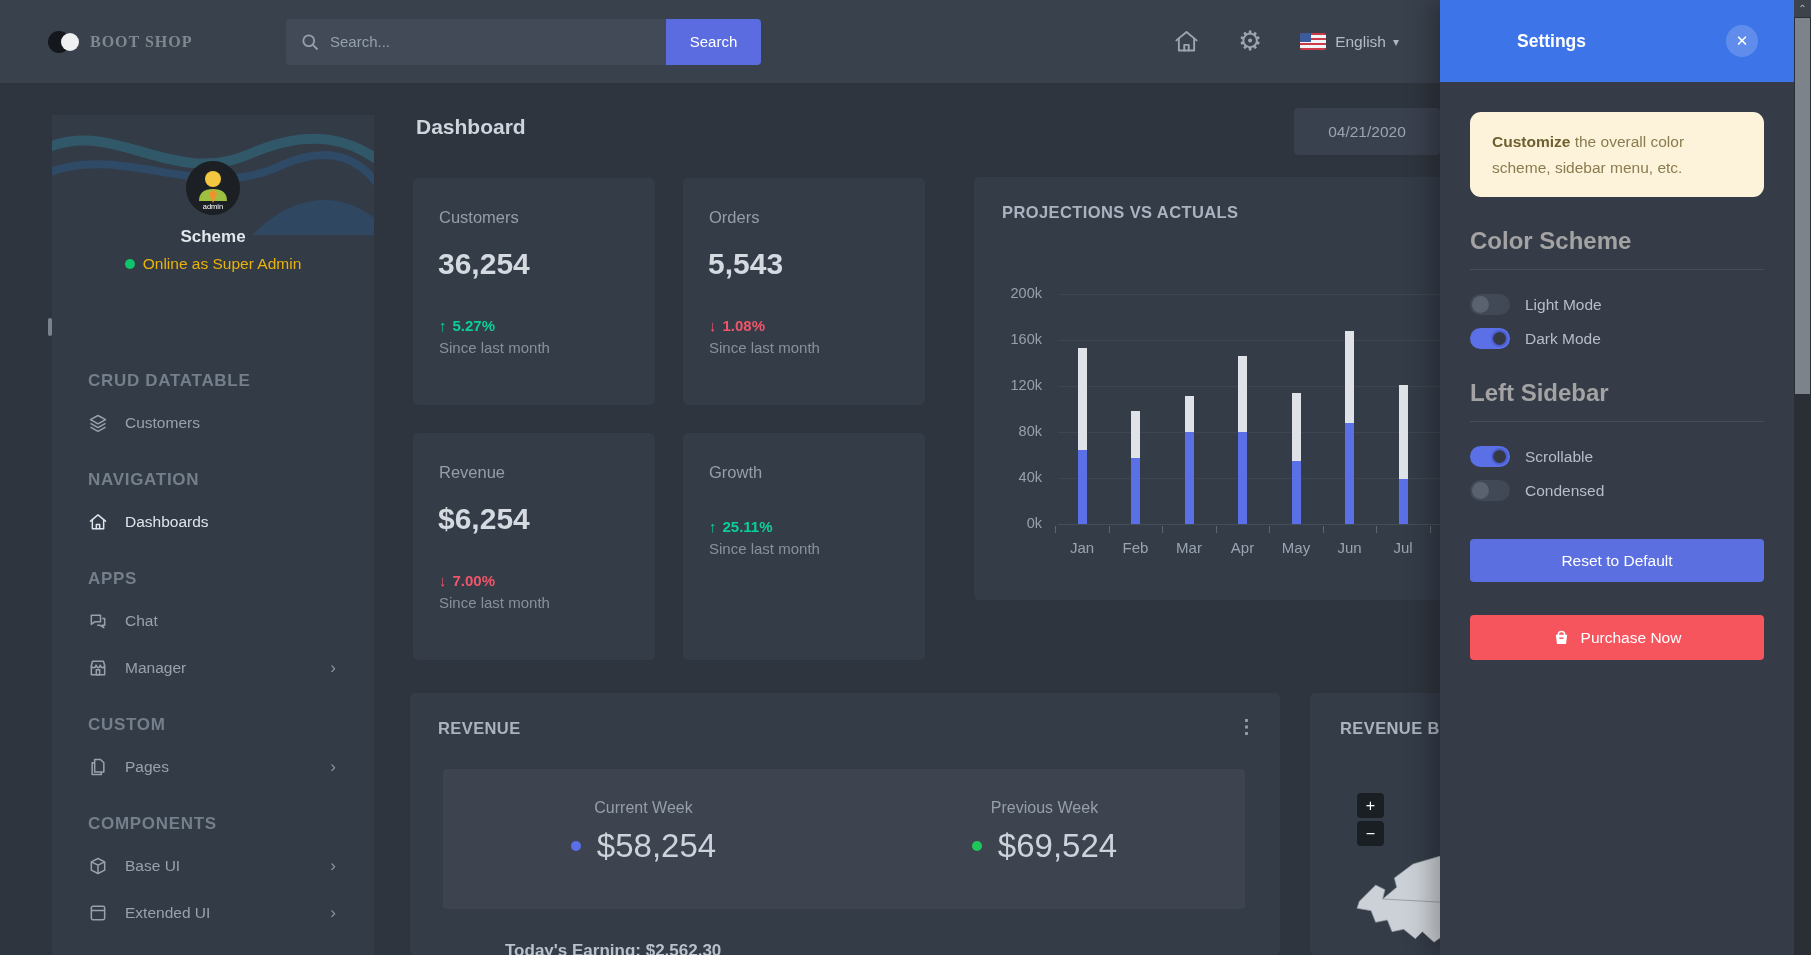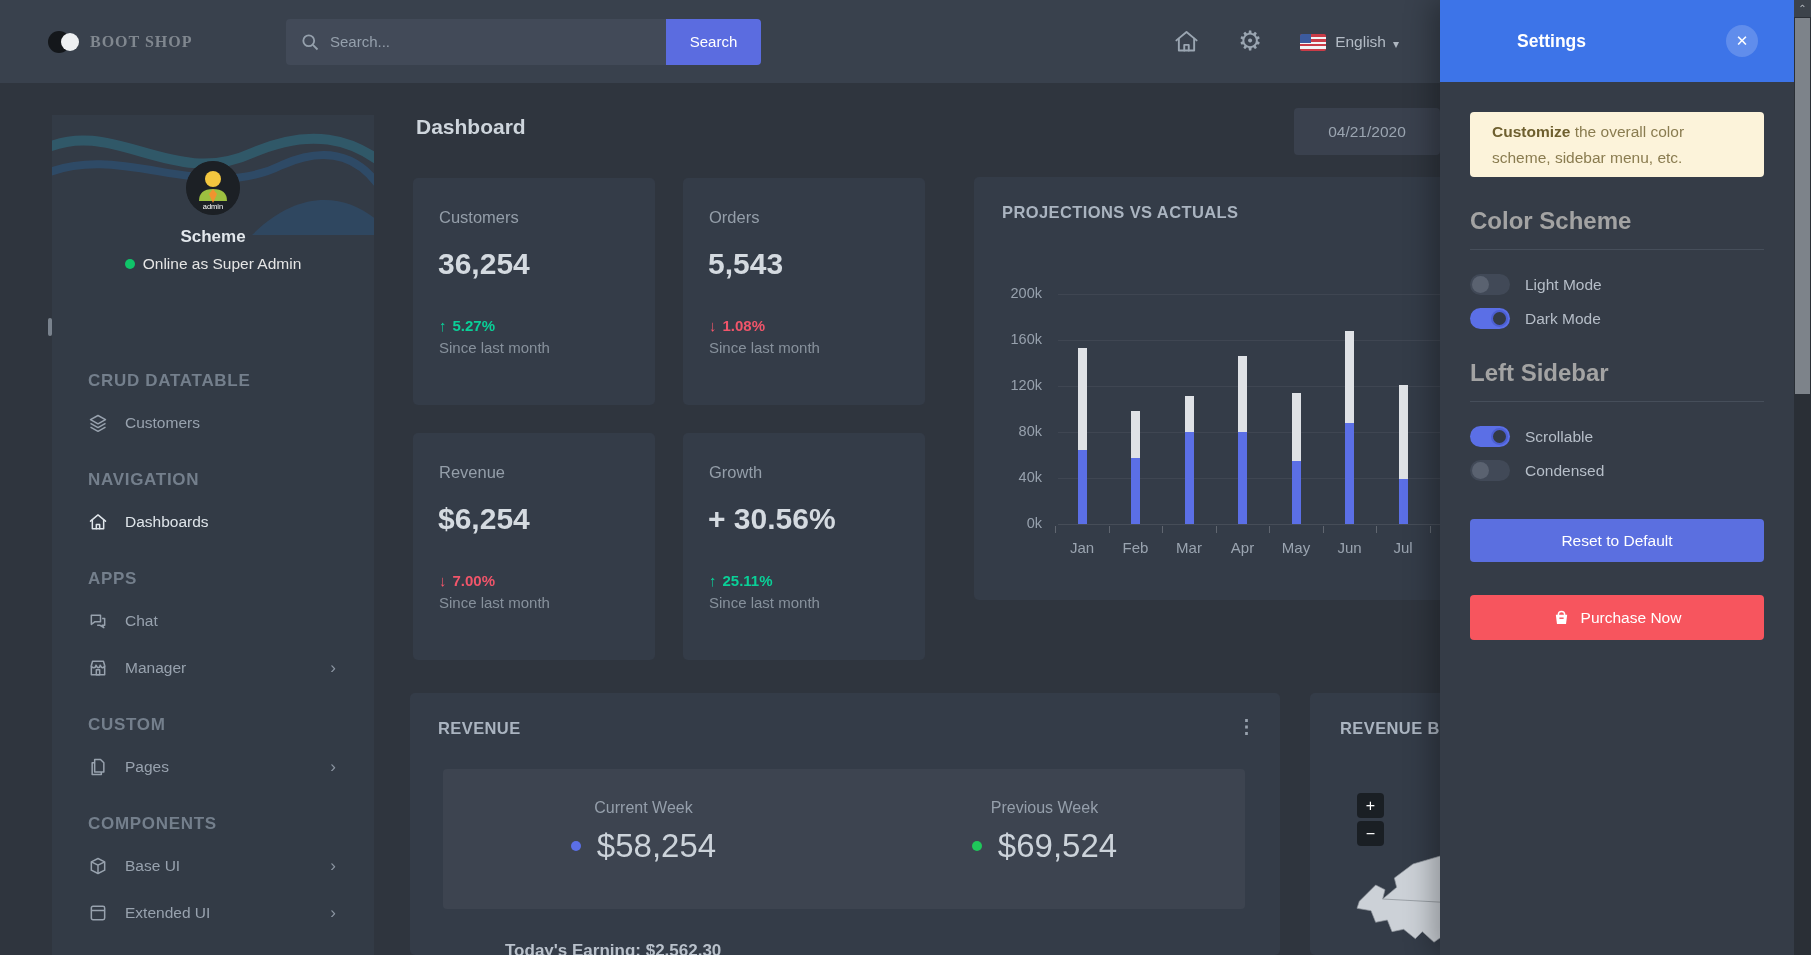--- a/index.html
+++ b/index.html
@@ -23,31 +23,31 @@
                 color:#c6ccd4;font-size:15px;padding:0 14px 0 44px;font-family:"Liberation Sans",sans-serif;}
   .search-input::placeholder{color:#95a0ac;}
   .search-icon{position:absolute;margin:13px 0 0 14px;pointer-events:none;}
   .search-btn{width:95px;height:46px;border:none;background:#5b6ce0;color:#fff;font-size:15px;border-radius:0 4px 4px 0;cursor:pointer;}
   .nav-right{position:absolute;right:0;top:0;height:83px;display:flex;align-items:center;}
   .nav-icon{color:#9aa5b1;margin-right:38px;display:flex;align-items:center;cursor:pointer;}
   .gear-glyph{font-size:27px;line-height:1;color:#9aa5b1;}
   .flag{width:26px;height:17px;position:relative;border-radius:2px;overflow:hidden;margin-right:9px;
         background:repeating-linear-gradient(#c93b47 0 2.5px,#f2f4f6 2.5px 5px);}
   .flag .canton{position:absolute;left:0;top:0;width:11px;height:9px;background:#3c5b9e;}
-  .lang{display:flex;align-items:flex-end;color:#b3bbc5;font-size:15.5px;margin-right:24px;cursor:pointer;}
+  .lang{display:flex;align-items:center;color:#b3bbc5;font-size:15.5px;margin-right:24px;cursor:pointer;}
   .lang .caret{margin-left:7px;font-size:12px;color:#aeb6c0;}
   
   .settings{position:absolute;right:17px;top:0;width:354px;height:955px;background:var(--panel);z-index:20;
             box-shadow:-8px 0 26px rgba(0,0,0,.3);}
   .settings-header{height:82px;background:var(--headerblue);display:flex;align-items:center;padding-left:44px;}
   .settings-title{color:#fff;font-size:17.5px;font-weight:bold;margin-left:33px;flex:1;}
   .settings-close{width:32px;height:32px;border-radius:50%;background:rgba(255,255,255,.18);color:#fff;
                   display:flex;align-items:center;justify-content:center;font-size:15px;margin-right:36px;cursor:pointer;}
   .settings-body{padding:30px 30px 0 30px;}
-  .notice{background:#fcf3da;border-radius:4px;padding:7px 22px;font-size:15.5px;line-height:1.65;color:#8a7c50;}
+  .notice{background:#fcf3da;border-radius:11px;padding:17px 22px;font-size:15.5px;line-height:1.65;color:#8a7c50;}
   .notice b{color:#6e5f2f;}
   .s-heading{margin-top:30px;font-size:24px;font-weight:600;color:#a3a3a3;}
   .s-hr{border:none;border-top:1px solid #464e5a;margin:14px 0 24px 0;}
   .toggle-row{display:flex;align-items:center;margin-bottom:13px;cursor:pointer;}
   .pill{width:40px;height:21px;border-radius:11px;background:#414957;position:relative;flex:none;}
   .pill .knob{position:absolute;top:2px;left:2px;width:17px;height:17px;border-radius:50%;background:#5a6270;}
   .pill.on{background:#5b6fe6;}
   .pill.on .knob{left:21px;background:#333a46;border:2px solid #4c5fd2;box-sizing:border-box;}
   .toggle-label{margin-left:15px;font-size:15.5px;color:#b6bec8;}
   .btn-reset{display:block;width:100%;height:43px;margin-top:38px;background:var(--accent);border:none;border-radius:4px;
@@ -57,21 +57,21 @@
   
   .scrollbar{position:absolute;right:0;top:0;width:17px;height:955px;background:#2a2f36;z-index:30;}
   .scroll-btn{height:17px;background:#3c434b;color:#b7bcc2;font-size:10px;display:flex;align-items:center;justify-content:center;cursor:pointer;}
   .scroll-thumb{position:absolute;left:1px;right:1px;top:18px;height:376px;background:#7d838a;cursor:pointer;}
   
   .sidebar{position:absolute;left:52px;top:115px;width:322px;height:840px;background:#333b46;z-index:5;overflow:hidden;}
   .profile{position:relative;height:228px;}
   .profile svg.waves{position:absolute;left:0;top:0;}
   .avatar{position:absolute;left:134px;top:46px;width:54px;height:54px;border-radius:50%;background:#22262b;overflow:hidden;}
   .p-name{position:absolute;top:112px;width:100%;text-align:center;font-size:17px;font-weight:600;color:#e2e7ec;}
-  .p-status{position:absolute;top:140px;width:100%;text-align:center;font-size:15.5px;color:#e5e5e5;}
+  .p-status{position:absolute;top:140px;width:100%;text-align:center;font-size:15.5px;color:#eab308;}
   .p-status .dot{display:inline-block;width:10px;height:10px;border-radius:50%;background:#10c469;margin-right:8px;}
   .menu{padding:4px 0 0 36px;}
   .menu-heading{font-size:17px;font-weight:bold;letter-spacing:.7px;color:#747f8c;margin:24px 0 8px 0;}
   .menu-item{display:flex;align-items:center;height:47px;color:#98a2ae;font-size:15.5px;cursor:pointer;}
   .menu-item.active{color:#dfe5ea;}
   .menu-item .mi-icon{width:20px;height:20px;margin-right:17px;display:flex;align-items:center;}
   .menu-item .chev{margin-left:auto;margin-right:38px;font-size:17px;color:#8b95a2;}
   .side-thumb{position:absolute;left:48px;top:318px;width:4px;height:18px;border-radius:2px;background:#79828d;z-index:6;}
   
   .page-title{position:absolute;left:416px;top:115px;font-size:21px;font-weight:600;color:#ced5dc;}
@@ -264,21 +264,20 @@
       <div class="stat-caption">Since last month</div>
     </div>
     <div class="card stat-card" style="left: 413px; top: 433px;">
       <div class="stat-label">Revenue</div>
       <div class="stat-value">$6,254</div>
       <div class="stat-delta down"><span style="margin-right: 6px;">↓</span><span>7.00%</span></div>
       <div class="stat-caption">Since last month</div>
     </div>
     <div class="card stat-card" style="left: 683px; top: 433px;">
       <div class="stat-label">Growth</div>
-      <div class="stat-value">+ 30.56%</div>
       <div class="stat-delta up"><span style="margin-right: 6px;">↑</span><span>25.11%</span></div>
       <div class="stat-caption">Since last month</div>
     </div>
   </div>
 
 <div class="card" id="chart-card" style="left:974px;top:177px;width:500px;height:423px;overflow:hidden;">
   <div class="card-title">PROJECTIONS VS ACTUALS</div>
   <div id="chart-plot" style="position:absolute;inset:0;">
       <div class="ytick" style="left: 10px; top: 338px;">0k</div>
       <div class="gridline" style="top: 347px; background: rgba(255, 255, 255, 0.09);"></div>

